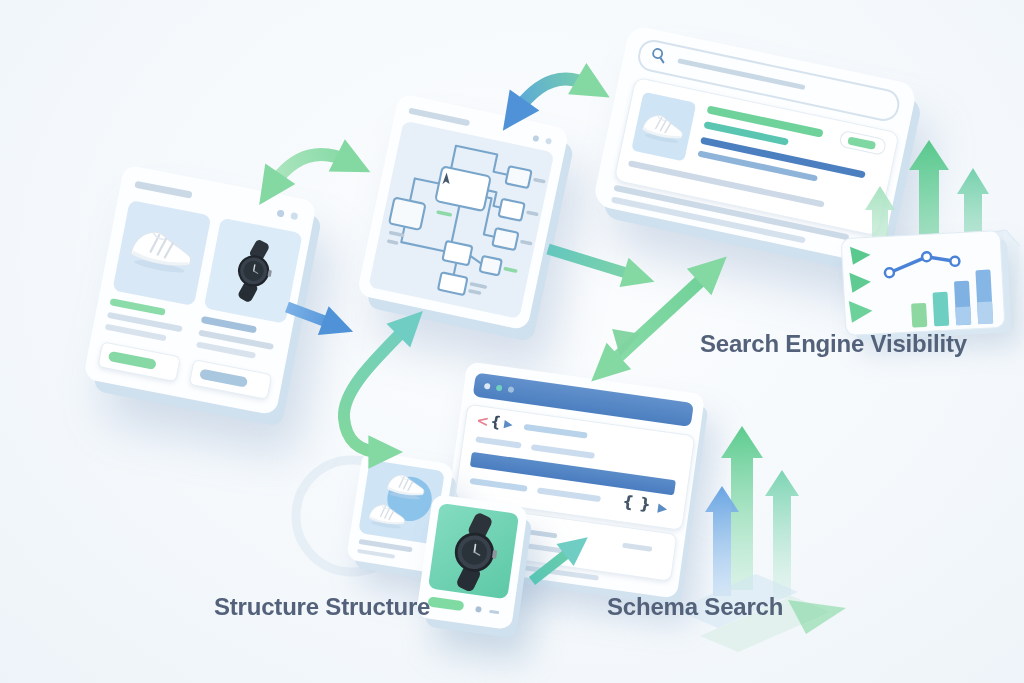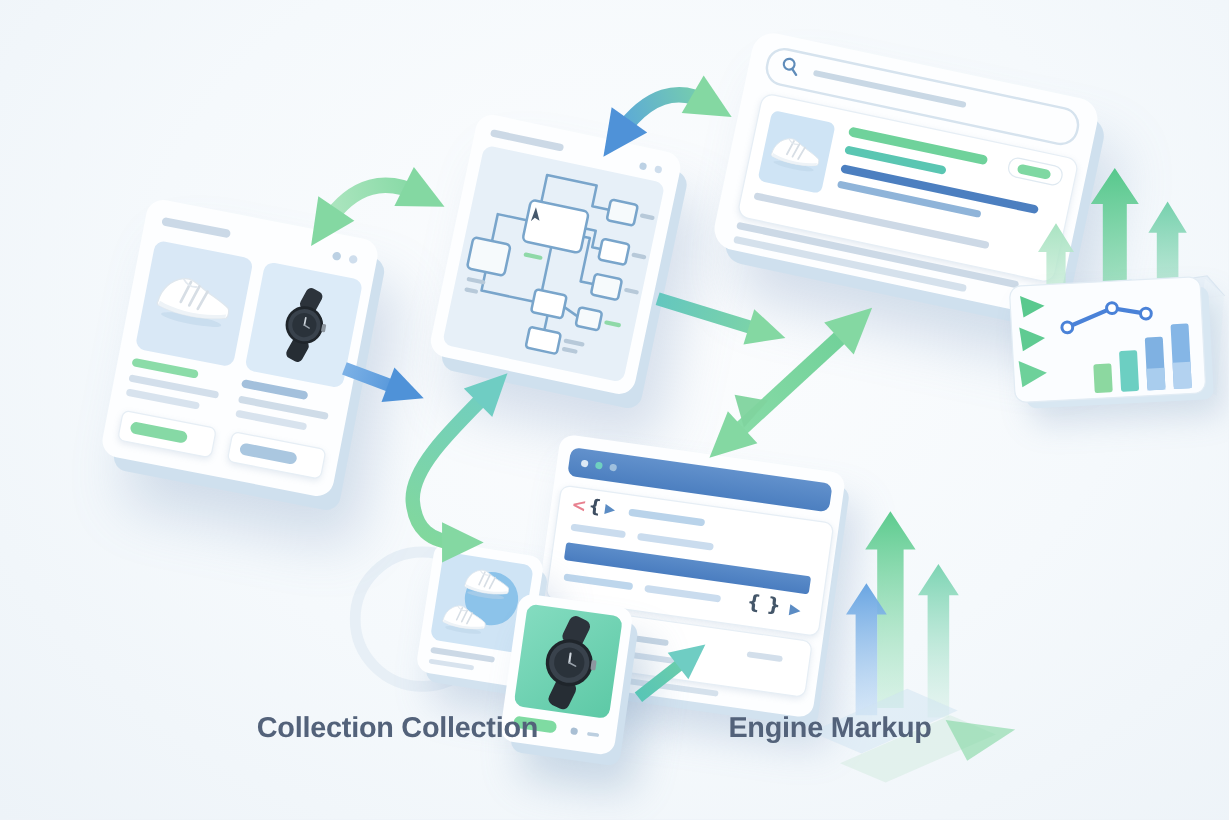--- a/index.html
+++ b/index.html
@@ -320,16 +320,17 @@
     <path d="M272,186 C295,152 322,148 350,162" fill="none" stroke="url(#g1)" stroke-width="13" marker-start="url(#ah-green)" marker-end="url(#ah-green)"></path>
     <path d="M516,112 C540,78 566,72 590,86" fill="none" stroke="url(#g2)" stroke-width="13" marker-start="url(#ah-blue)" marker-end="url(#ah-green)"></path>
     <path d="M287,307 L335,325" fill="none" stroke="url(#gB)" stroke-width="11" marker-end="url(#ah-blue)"></path>
     <path d="M408,326 C372,362 342,392 344,418 C346,440 358,452 382,452" fill="none" stroke="url(#g3)" stroke-width="12" marker-start="url(#ah-teal)" marker-end="url(#ah-green)"></path>
     <path d="M548,249 L636,276" fill="none" stroke="url(#g4)" stroke-width="11" marker-end="url(#ah-green)"></path>
     <path d="M608,366 L710,272" fill="none" stroke="url(#g5)" stroke-width="13" marker-start="url(#ah-green)" marker-end="url(#ah-green)"></path>
     <polygon points="0,-15 24,0 0,15" transform="translate(630,345) rotate(-138)" fill="#7fd49e" opacity=".95"></polygon>
     <path d="M532,581 L574,548" fill="none" stroke="url(#g6)" stroke-width="10" marker-end="url(#ah-teal)"></path>
   </svg>
 
-  <div class="label" style="left:214px;top:593px;">Collection Collection</div>
-  <div class="label" style="left:607px;top:593px;">Engine Markup</div>
+  <div class="label" style="left:214px;top:593px;">Structure Structure</div>
+  <div class="label" style="left:607px;top:593px;">Schema Search</div>
+  <div class="label" style="left:700px;top:330px;">Search Engine Visibility</div>
 
 </div>
 
 </body></html>

